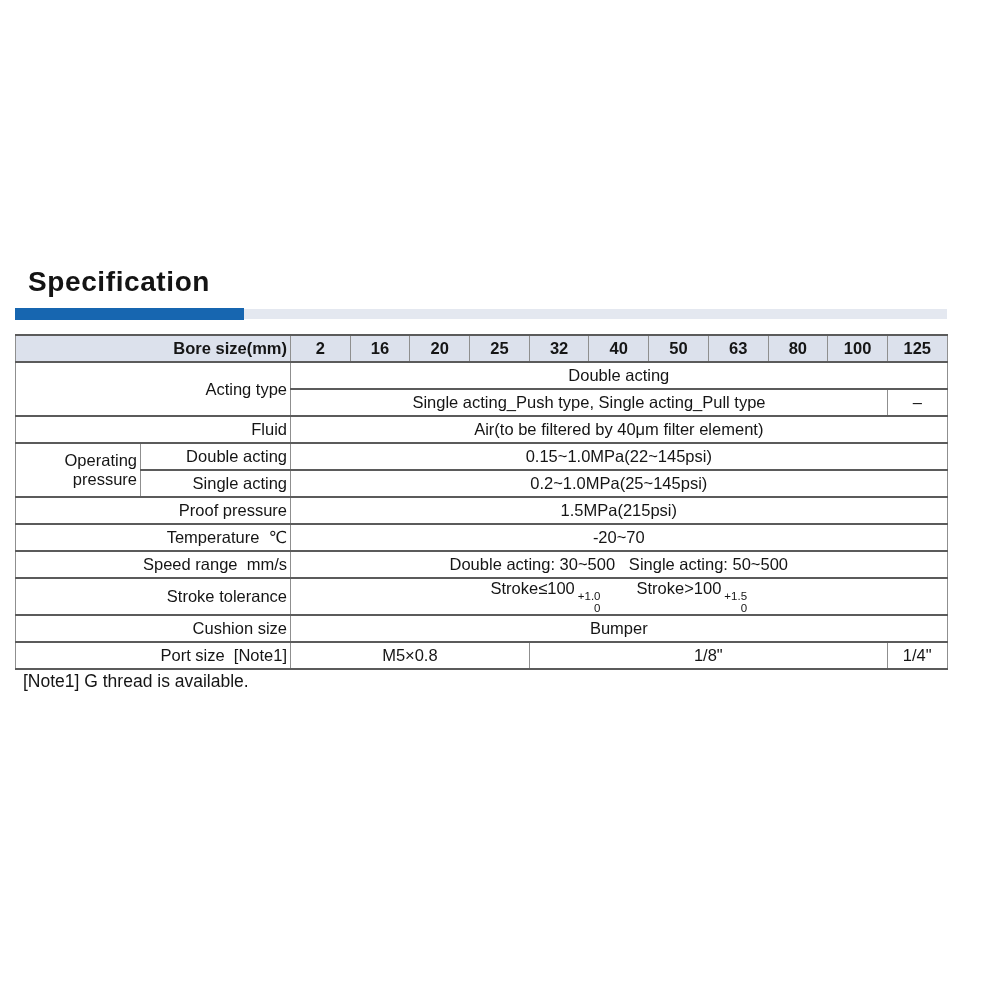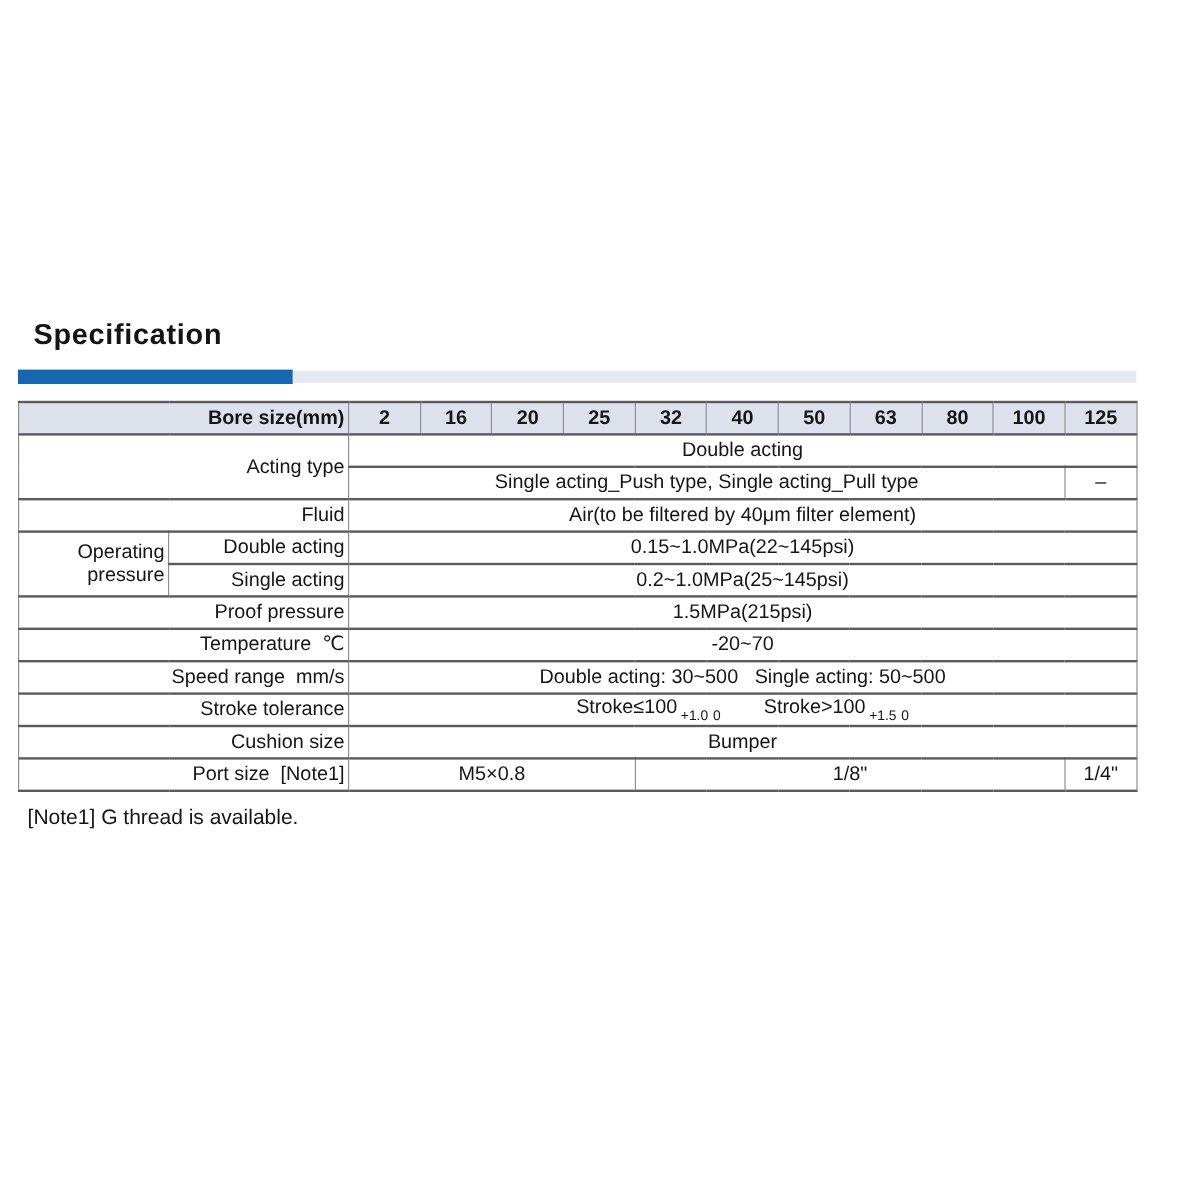--- a/index.html
+++ b/index.html
@@ -3,21 +3,21 @@
 <meta charset="utf-8">
 <style>
   html,body { margin:0; padding:0; background:#ffffff; }
   .sheet {
     position:relative; width:1000px; height:1000px; background:#ffffff;
     font-family:"Liberation Sans","DejaVu Sans",sans-serif; color:#151515;
     overflow:hidden;
   }
   .page-title {
     position:absolute; left:28px; top:266px;
-    font-size:24px; font-weight:700; letter-spacing:.6px; color:#141414;
+    font-size:28px; font-weight:700; letter-spacing:.6px; color:#141414;
   }
   .bar-accent {
     position:absolute; left:15px; top:308px; width:229px; height:12px;
     background:var(--accent,#1766b0);
   }
   .bar-muted {
     position:absolute; left:244px; top:309px; width:703px; height:10px;
     background:var(--accent-muted,#e4e8f0);
   }
   table.spec-table {
@@ -34,21 +34,21 @@
   .spec-table td.label {
     text-align:right; padding-left:8px; white-space:normal; line-height:1.15;
   }
   .spec-table tr.header-row td {
     background:var(--header-bg,#dce1ec); font-weight:700;
   }
   .col-label-a { width:125px; }
   .col-label-b { width:150px; }
   .col-bore    { width:59.7px; }
   .tol {
-    display:inline-flex; flex-direction:row; align-items:center;
+    display:inline-flex; flex-direction:column; align-items:flex-end;
     vertical-align:-6px; line-height:1.05; font-size:11.5px; margin-left:3px;
   }
   .tol .b { padding-left:4px; }
   .stroke-gap { display:inline-block; width:36px; }
   .notes {
     position:absolute; left:23px; top:669px;
     font-size:17.5px; line-height:25.5px; color:#151515;
   }
 </style>
 </head>

